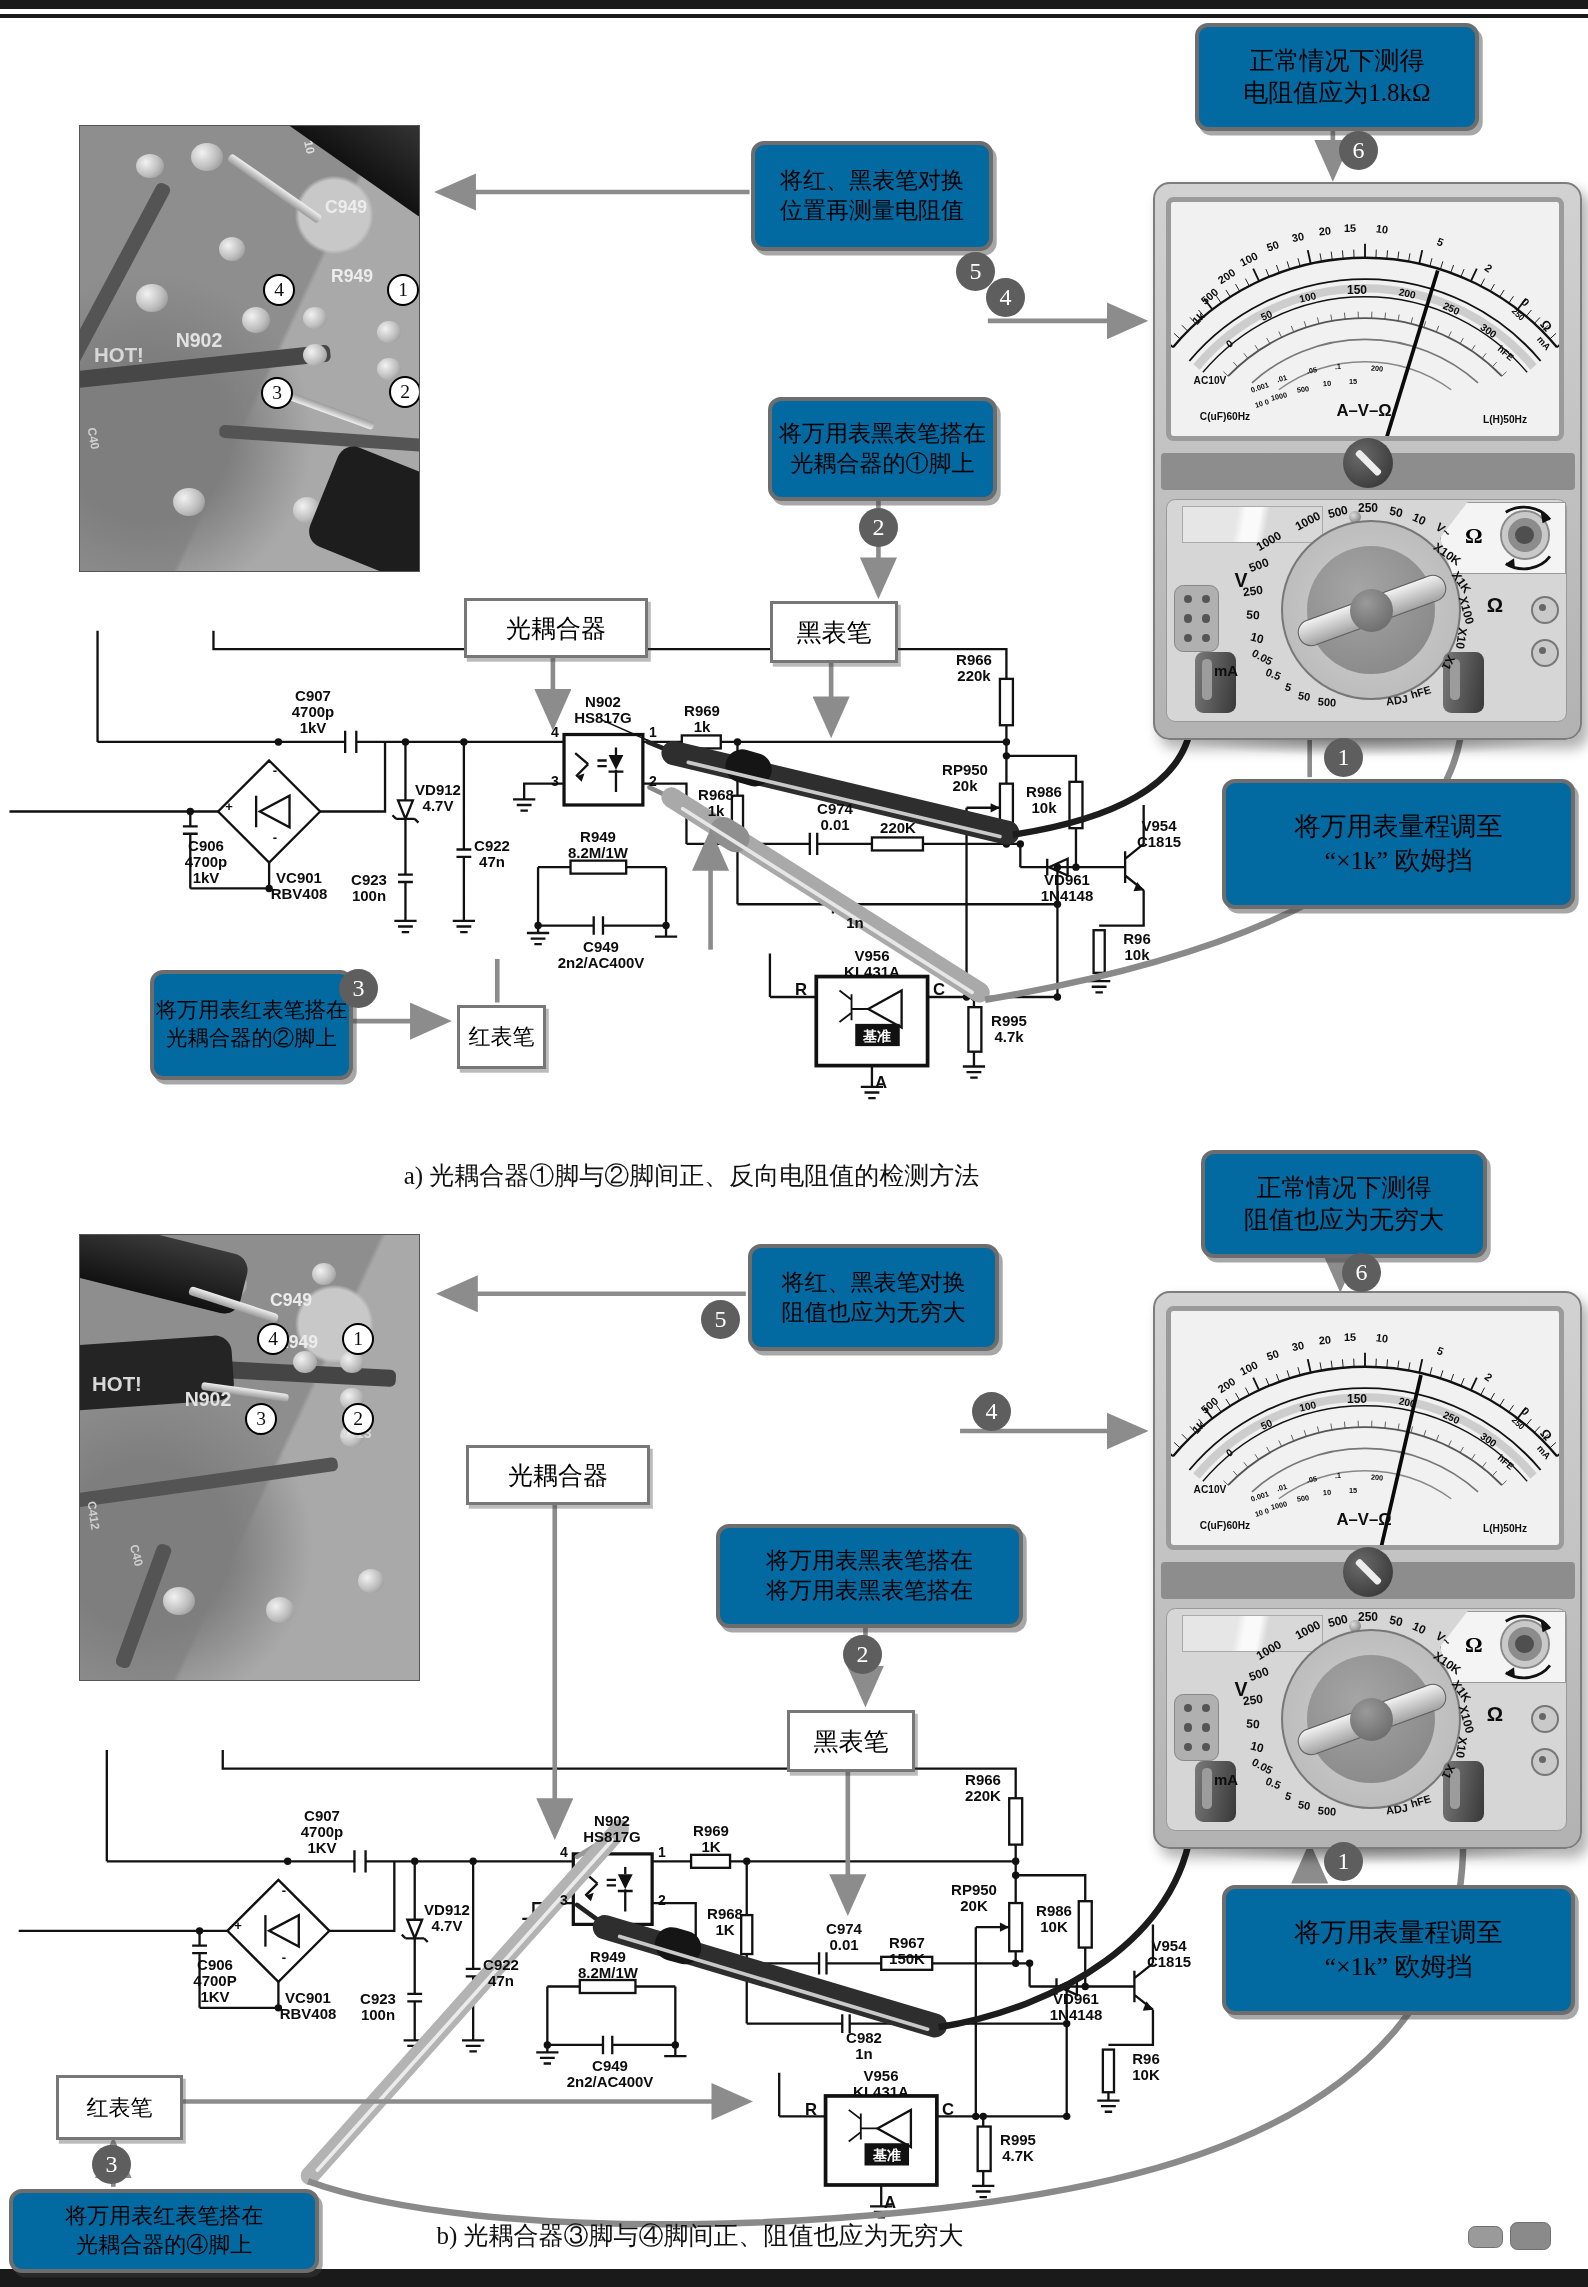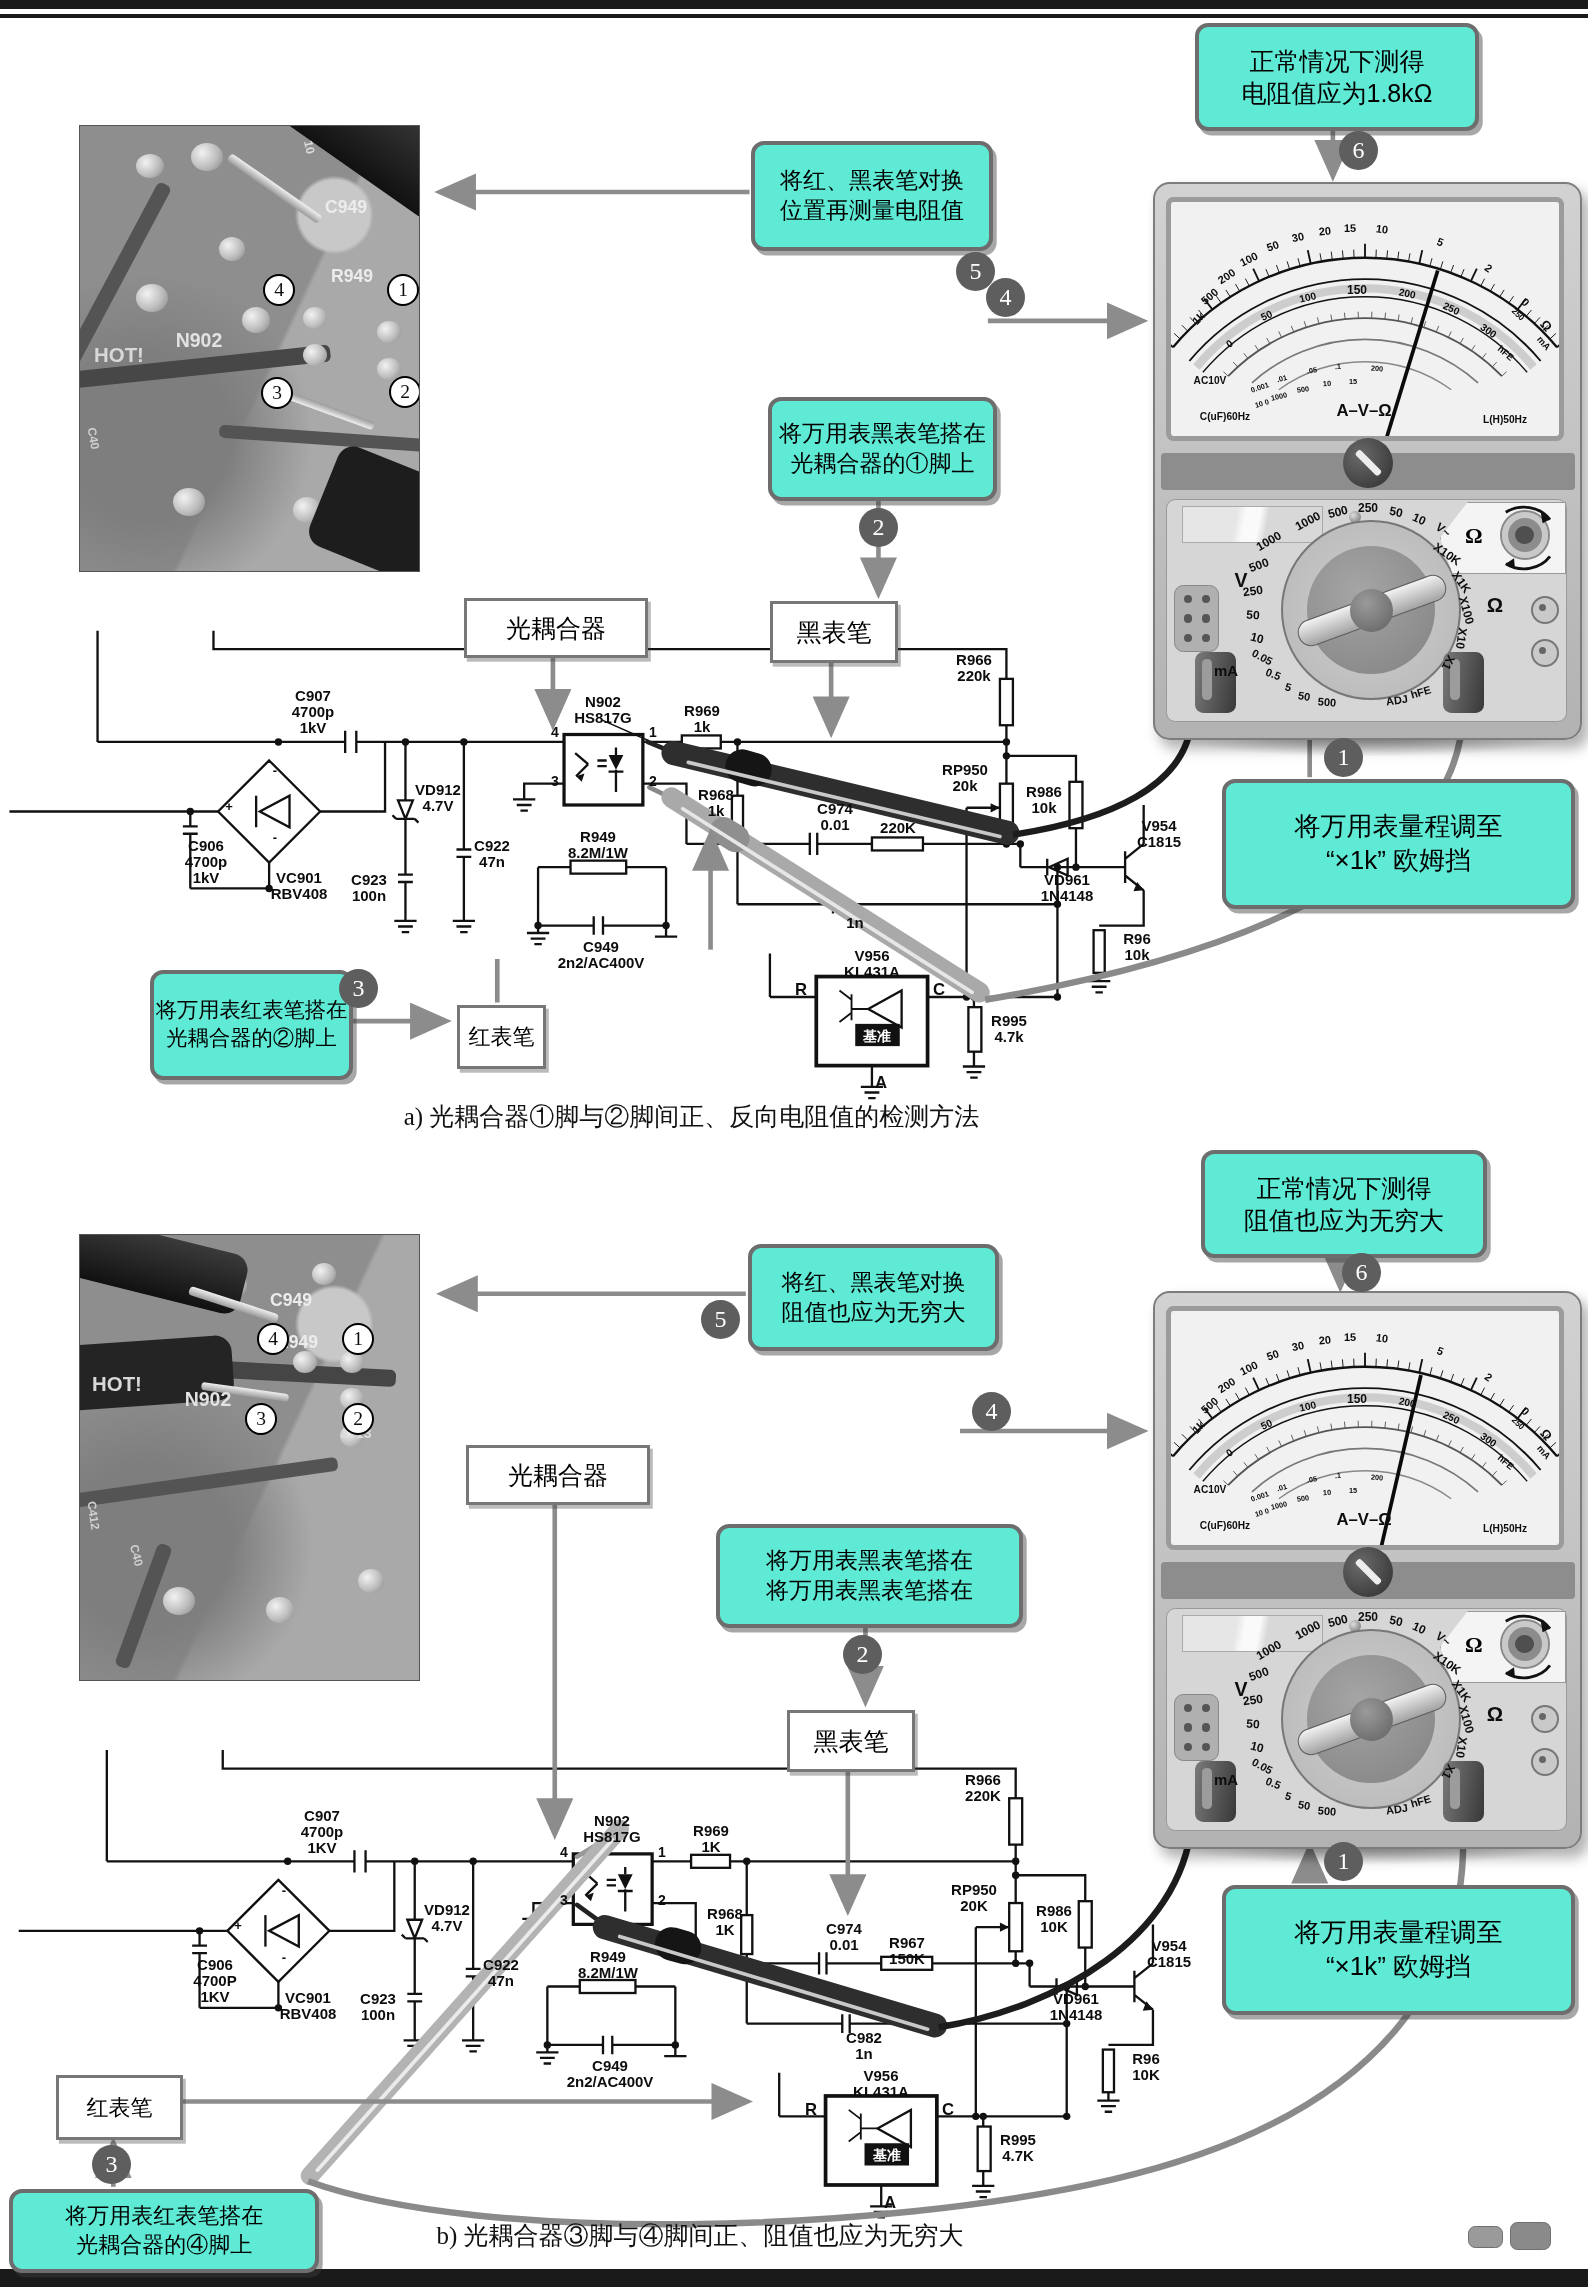--- a/index.html
+++ b/index.html
@@ -20,23 +20,23 @@
   .probe-dark{position:absolute;background:linear-gradient(#3a3a3a,#111);border-radius:16.7px;}
   .probe-tip{position:absolute;background:linear-gradient(#f0f0f0,#9a9a9a);border-radius:3.7px;}
   
   .plbl{position:absolute;font:bold 15px/1.06 "Liberation Sans",sans-serif;color:#0d0d0d;
         text-align:center;white-space:pre;z-index:3;}
   .pin{background:#fff;border:2.3px solid #000;border-radius:50%;width:28px;height:28px;
        display:flex;align-items:center;justify-content:center;
        font:19.5px "Liberation Serif",serif;font-weight:normal;z-index:4;}
   .labels,.mlabels,.dial-labels{position:absolute;inset:0;pointer-events:none;}
   
-  .co{position:absolute;background:#5eead4;border:4.6px solid #6d6d6d;border-radius:13px;
+  .co{position:absolute;background:#0369a1;border:4.6px solid #6d6d6d;border-radius:13px;
       display:flex;flex-direction:column;justify-content:center;align-items:center;
-      font-family:Liberation Sans, sans-serif;color:#000;line-height:1.3;z-index:3;
+      font-family:Liberation Serif, serif;color:#000;line-height:1.3;z-index:3;
       box-shadow:3.7px 4.6px 0 rgba(60,60,60,.45);}
   .wb{position:absolute;background:#fff;border:3.7px solid #777;display:flex;align-items:center;
       justify-content:center;font-family:"Liberation Serif",serif;color:#000;z-index:3;
       box-shadow:2.8px 3.7px 0 rgba(60,60,60,.35);}
   .step{position:absolute;width:39px;height:39px;border-radius:50%;background:#5e5e5e;color:#fff;
         display:flex;align-items:center;justify-content:center;
         font:24px "Liberation Serif",serif;z-index:4;}
   .caption{position:absolute;font:25px "Liberation Serif",serif;color:#111;text-align:center;z-index:3;}
   
   .meter{position:absolute;width:425px;height:554px;z-index:2;border-radius:16.7px;
@@ -428,21 +428,21 @@
   <div class="wb" style="left:457px;top:1005px;width:83px;height:58px;font-size:22px;">
     <span>红表笔</span>
   </div>
 
   <div class="step" style="left:1324px;top:738px;">1</div>
   <div class="co" style="left:1222px;top:779px;width:345px;height:122px;font-size:26px;">
     <span>将万用表量程调至</span>
     <span>“×1k” 欧姆挡</span>
   </div>
 
-  <div class="caption" style="left:158px;top:1100px;width:1067px;">a) 光耦合器①脚与②脚间正、反向电阻值的检测方法</div>
+  <div class="caption" style="left:158px;top:1159px;width:1067px;">a) 光耦合器①脚与②脚间正、反向电阻值的检测方法</div>
 
   <div class="mshadow" style="left:1169px;top:716px;"></div>
   <div class="meter" style="left:1153px;top:182px;">
     <div class="mface">
       <svg class="face-svg" width="388" height="234" viewBox="0 0 418 252">
           <path d="M2.1680003578759397,156.44734538463436 A270,270 0 0 1 415.83199964212406,156.44734538463436" fill="none" stroke="#111" stroke-width="2.5"></path>
           <path d="M19.78702254961243,171.23146040742478 A247,247 0 0 1 398.2129774503876,171.23146040742478" fill="none" stroke="#111" stroke-width="2"></path>
           <path d="M27.447466980802204,177.65933650429017 A237,237 0 0 1 390.55253301919777,177.65933650429017" fill="none" stroke="#cdcdcd" stroke-width="9"></path>
           <path d="M34.341866968873006,183.44442499146902 A228,228 0 0 1 383.658133031127,183.44442499146902" fill="none" stroke="#111" stroke-width="1.5"></path>
           <path d="M61.535340930576524,187.59503405590553 A205,205 0 0 1 356.4646590694235,187.59503405590553" fill="none" stroke="#555" stroke-width="2"></path>

